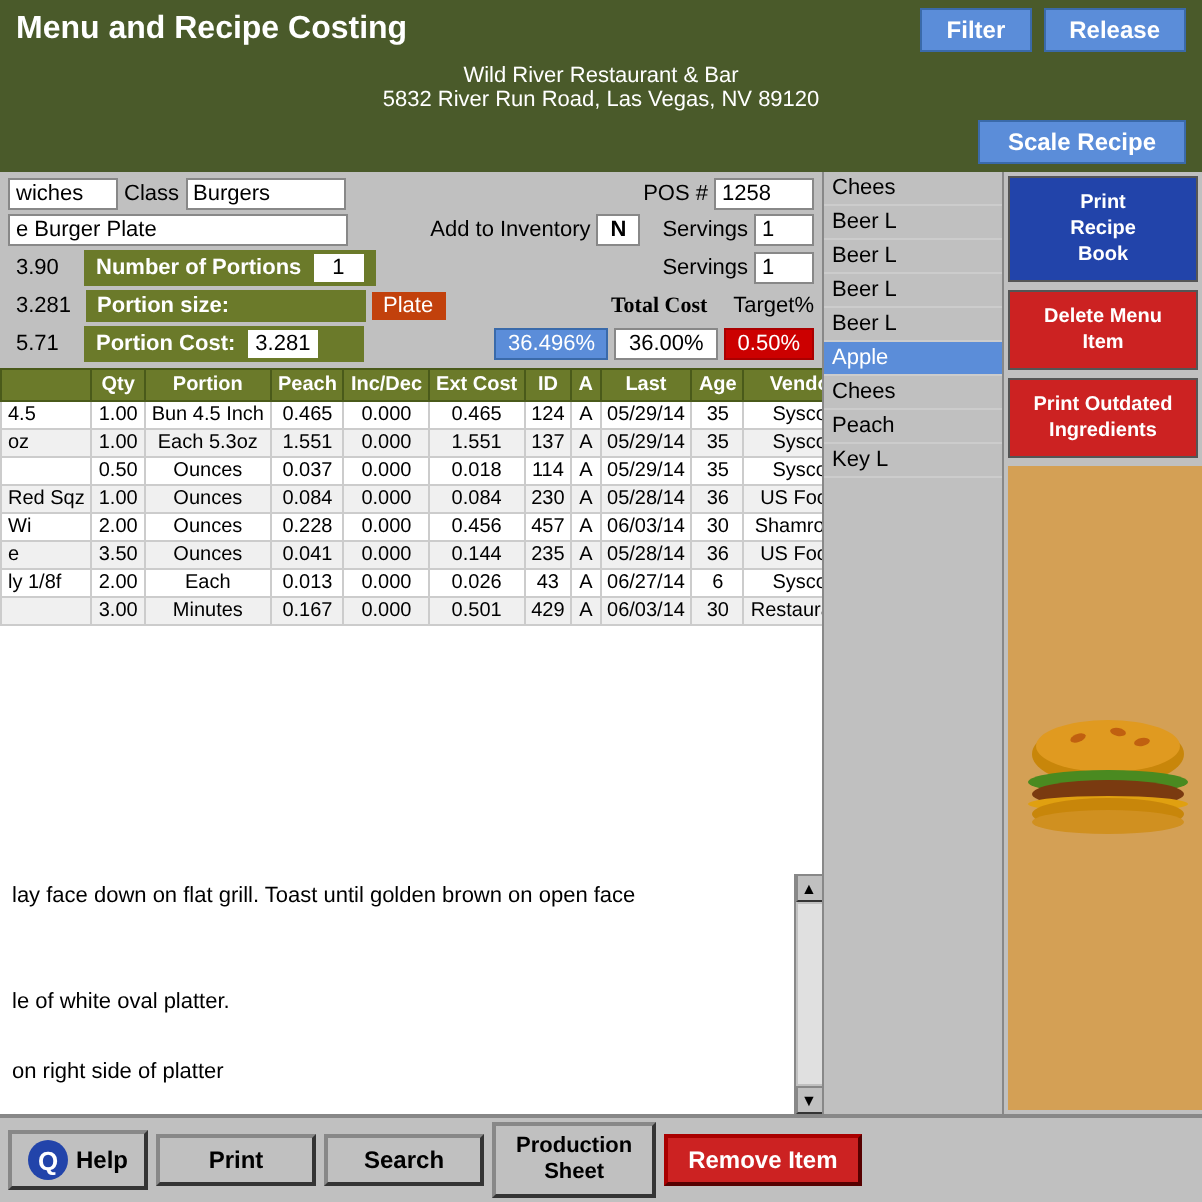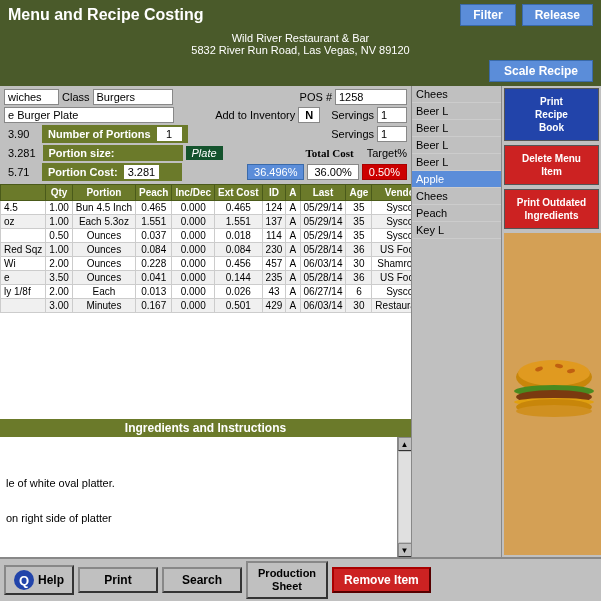--- a/index.html
+++ b/index.html
@@ -86,21 +86,21 @@
     <div style="flex:1; display:flex; flex-direction:column; overflow:hidden;">
 
       <div style="background:#c0c0c0; padding:2px 4px;">
 
         <div style="display:flex; align-items:center; gap:3px; padding:1px 0;">
           <input class="field-input" style="width: 55px;" value="wiches">
           <span class="field-label">Class</span>
           <input class="field-input" style="width: 80px;" value="Burgers">
           <span style="flex:1;"></span>
           <span class="field-label">POS #</span>
-          <input class="field-input" style="width: 72px;" value="1258">
+          <input class="field-input" style="width: 50px;" value="1258">
         </div>
 
         <div style="display:flex; align-items:center; gap:3px; padding:1px 0;">
           <input class="field-input" style="width: 170px;" value="e Burger Plate">
           <span style="flex:1;"></span>
           <span class="field-label">Add to Inventory</span>
           <span style="background:white; border:1px solid #888; padding:1px 6px; font-weight:bold;">N</span>
           <span style="margin-left:8px;" class="field-label">Servings</span>
           <input class="field-input" style="width: 30px;" value="1">
         </div>
@@ -114,21 +114,21 @@
           <span style="flex:1;"></span>
           <span class="field-label">Servings</span>
           <input class="field-input" style="width: 30px;" value="1">
         </div>
 
         <div style="display:flex; align-items:center; gap:3px; padding:1px 0;">
           <span style="padding:1px 4px; min-width:35px;">3.281</span>
           <div style="background:#6b7a2a; color:white; padding:2px 6px; display:flex; align-items:center; gap:6px; font-size:11px; min-width:140px;">
             <span style="font-weight:bold;">Portion size:</span>
           </div>
-          <span style="background:#14532d; color:white; padding:1px 6px; font-size:11px;font-style:italic;">Plate</span>
+          <span style="background:#c2410c; color:white; padding:1px 6px; font-size:11px;">Plate</span>
           <span style="flex:1;"></span>
           <span style="font-weight:bold; font-size:11px;font-family:Liberation Serif, serif;">Total Cost</span>
           <span style="margin-left:10px;">Target%</span>
         </div>
 
         <div style="display:flex; align-items:center; gap:3px; padding:1px 0;">
           <span style="padding:1px 4px; min-width:35px;">5.71</span>
           <div style="background:#6b7a2a; color:white; padding:2px 6px; display:flex; align-items:center; gap:6px; font-size:11px; min-width:140px;">
             <span style="font-weight:bold;">Portion Cost:</span>
             <span style="background:white; color:black; padding:1px 4px;">3.281</span>
@@ -260,23 +260,23 @@
       <td>A</td>
       <td>06/03/14</td>
       <td>30</td>
       <td>Restaurant</td>
     </tr>
             </tbody>
         </table>
       </div>
 
       <div>
-        <div class="ingredients-section">Ingredients and Instructions</div>
         <div style="display:flex; height:120px;">
           <div class="ingredients-content" style="flex:1; overflow-y:auto;" id="ingredients-text">
+          <div>lay face down on flat grill. Toast until golden brown on open face</div>
               <div>&nbsp;</div>
               <div>&nbsp;</div>
               <div>le of white oval platter.</div>
               <div>&nbsp;</div>
               <div>on right side of platter</div>
             </div>
           <div class="scroll-col">
             <div class="scroll-arrow">▲</div>
             <div class="scroll-track"></div>
             <div class="scroll-arrow">▼</div>

